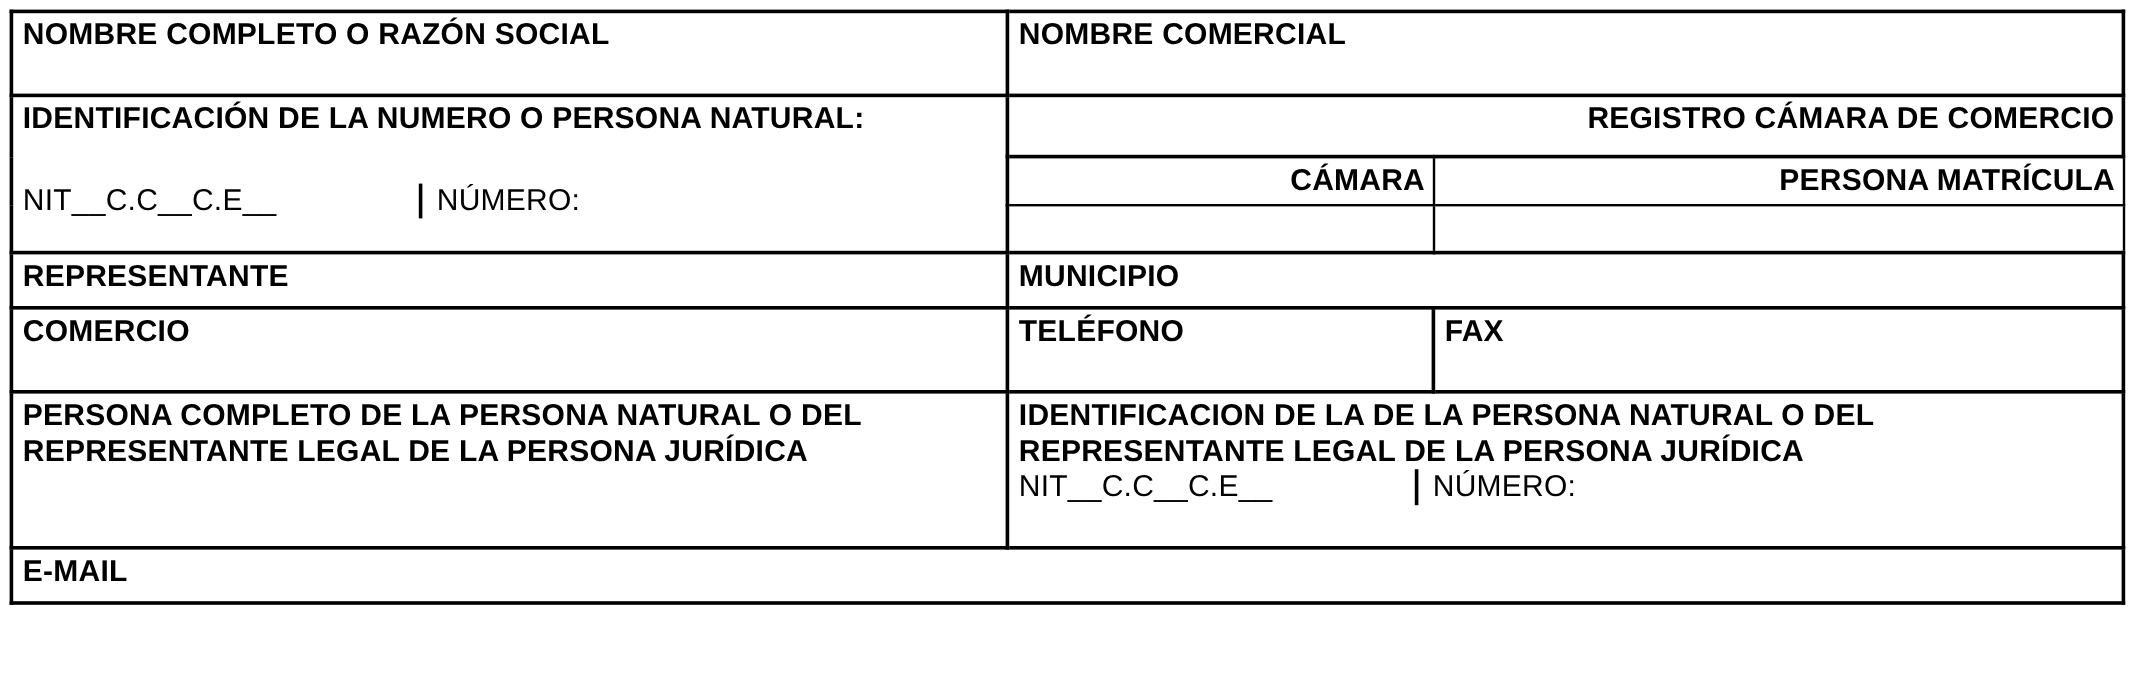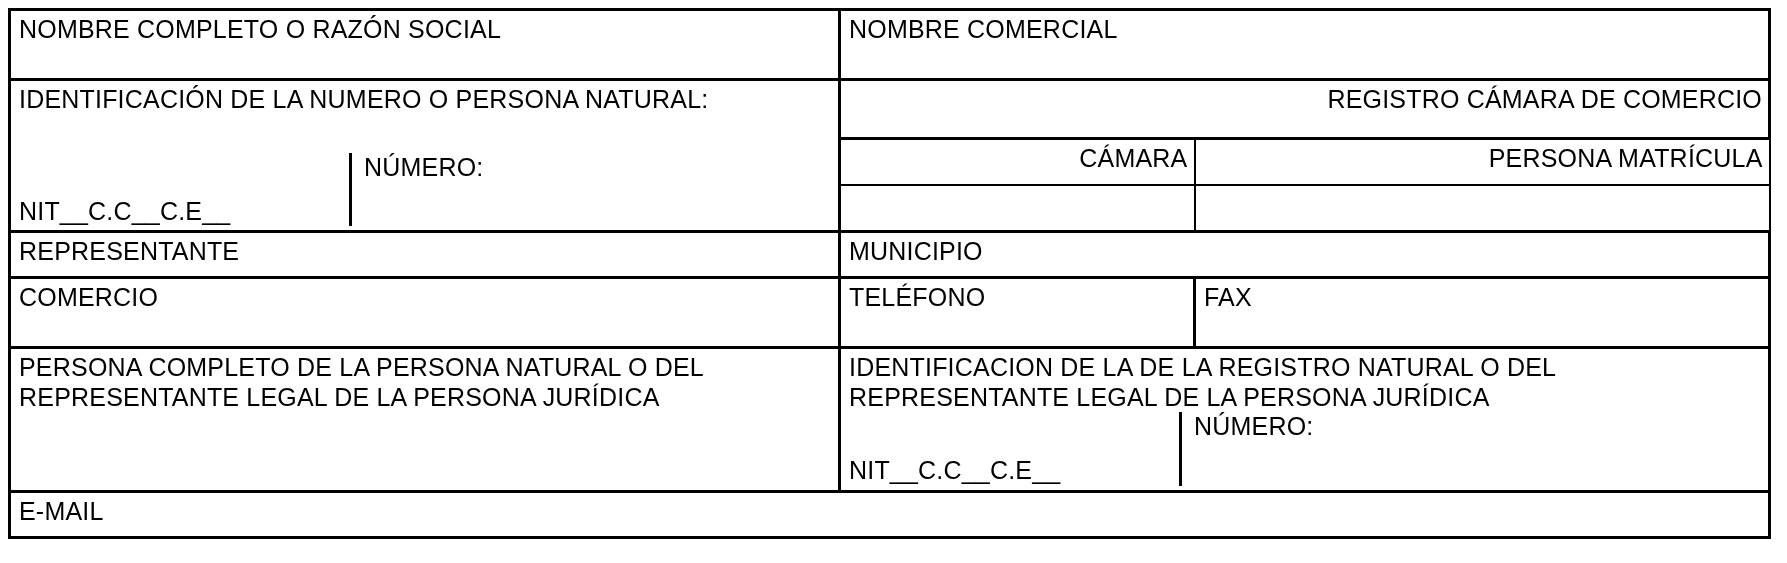--- a/index.html
+++ b/index.html
@@ -34,32 +34,32 @@
     line-height: 1.18;
     font-family: "Liberation Sans", sans-serif;
     letter-spacing: 0.2px;
   }
   td.thin {
     border-width: 2px;
   }
   .cell-text {
     display: block;
     white-space: pre;
+    font-weight: bold;
   }
   .row-tall { height: 70px; }
   .row-mid  { height: 46px; }
   .row-small{ height: 40px; text-align: right; }
   .nit-wrap {
     display: flex;
     width: 100%;
   }
   .nit-left {
     width: 330px;
     flex: 0 0 330px;
-    margin-top: 44px;
   }
   .nit-sep {
     width: 0;
     border-left: 3px solid #000000;
     margin-right: 12px;
   }
   .nit-right {
     flex: 1 1 auto;
   }
 </style>
@@ -137,21 +137,21 @@
           <span class="cell-text">FAX</span>
         </td>
       </tr>
 
       <tr style="height:130px">
         <td>
           <span class="cell-text">PERSONA COMPLETO DE LA PERSONA NATURAL O DEL</span>
           <span class="cell-text">REPRESENTANTE LEGAL DE LA PERSONA JURÍDICA</span>
         </td>
         <td colspan="2">
-          <span class="cell-text">IDENTIFICACION DE LA DE LA REGISTRO NATURAL O DEL</span>
+          <span class="cell-text">IDENTIFICACION DE LA DE LA PERSONA NATURAL O DEL</span>
           <span class="cell-text">REPRESENTANTE LEGAL DE LA PERSONA JURÍDICA</span>
           <div class="nit-wrap">
             <span class="nit-left">NIT__C.C__C.E__</span>
             <span class="nit-sep"></span>
             <span class="nit-right">NÚMERO:</span>
           </div>
         </td>
       </tr>
 
       <tr class="row-mid">

